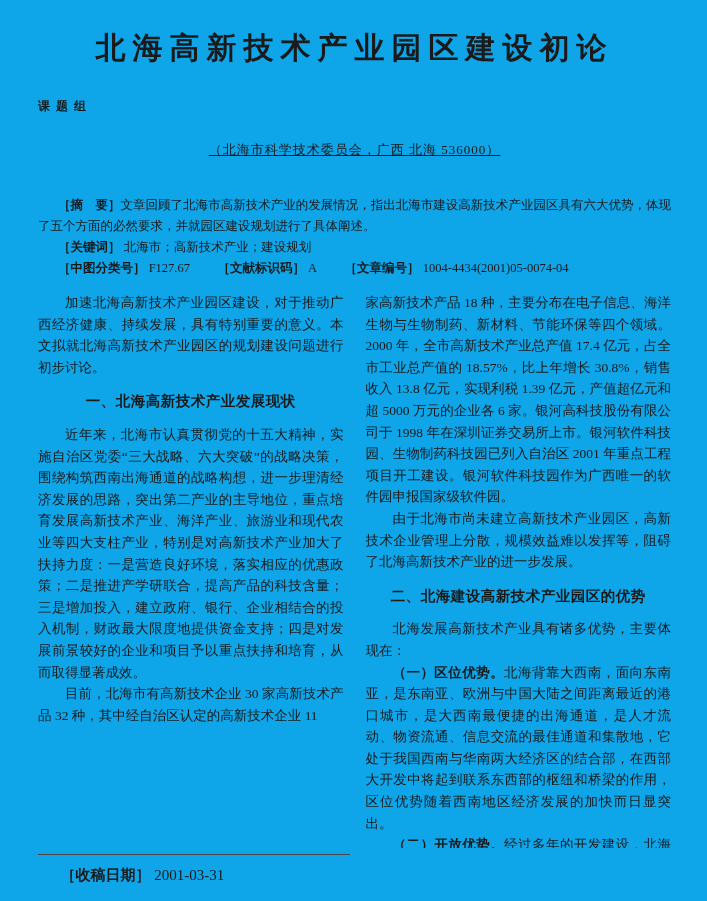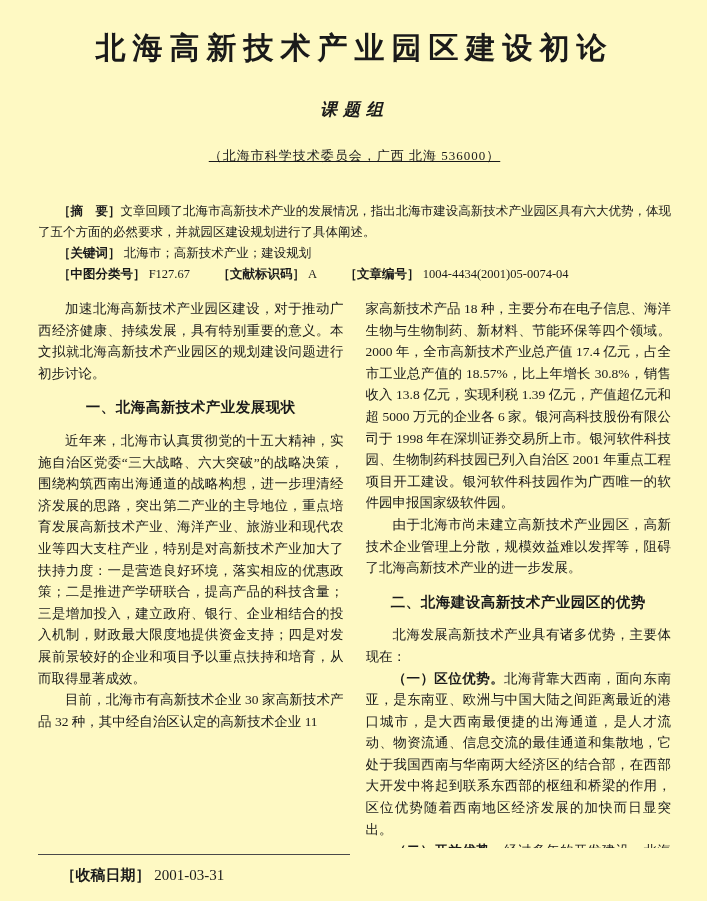--- a/index.html
+++ b/index.html
@@ -1,42 +1,40 @@
 <!DOCTYPE html>
 <html><head>
 <meta charset="utf-8">
 <style>
   html,body{margin:0;padding:0;background:#e8e8e6;}
   .page{
     position:relative;
     width:707px;height:901px;
     margin:0 auto;
-    background:#fef9c3;
+    background:#0ea5e9;
     color:#1a1a1a;
     font-family:"Liberation Serif","DejaVu Serif",serif;
     box-sizing:border-box;
     padding:14px 36px 16px 38px;
     display:flex;flex-direction:column;
     overflow:hidden;
   }
   .title{
     text-align:center;
     font-size:30px;
     font-weight:bold;
     letter-spacing:7px;
     margin:14px 0 0 0;
     line-height:40px;
   }
   .author{
-    text-align:center;
-    font-size:17px;
+    font-size:12px;
     font-weight:bold;
     letter-spacing:6px;
     margin-top:30px;
-    font-style:italic;
   }
   .affiliation{
     text-align:center;
     font-size:13px;
     margin-top:26px;
     letter-spacing:1px;
     text-decoration:underline;
   }
   .meta{
     margin-top:36px;

